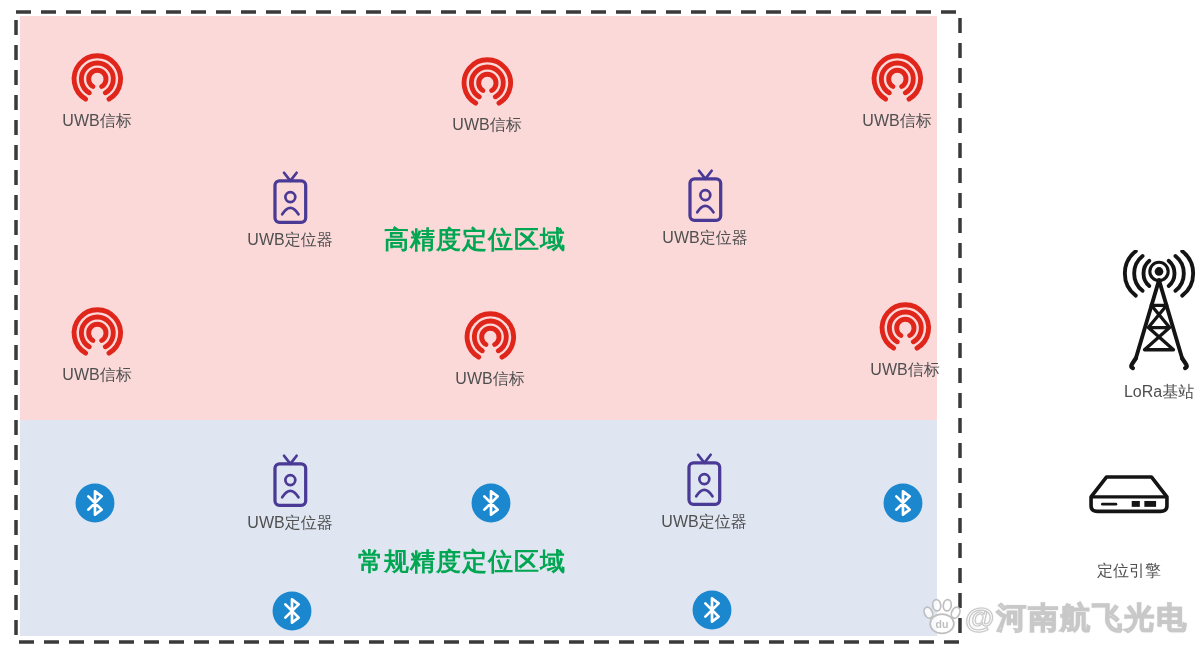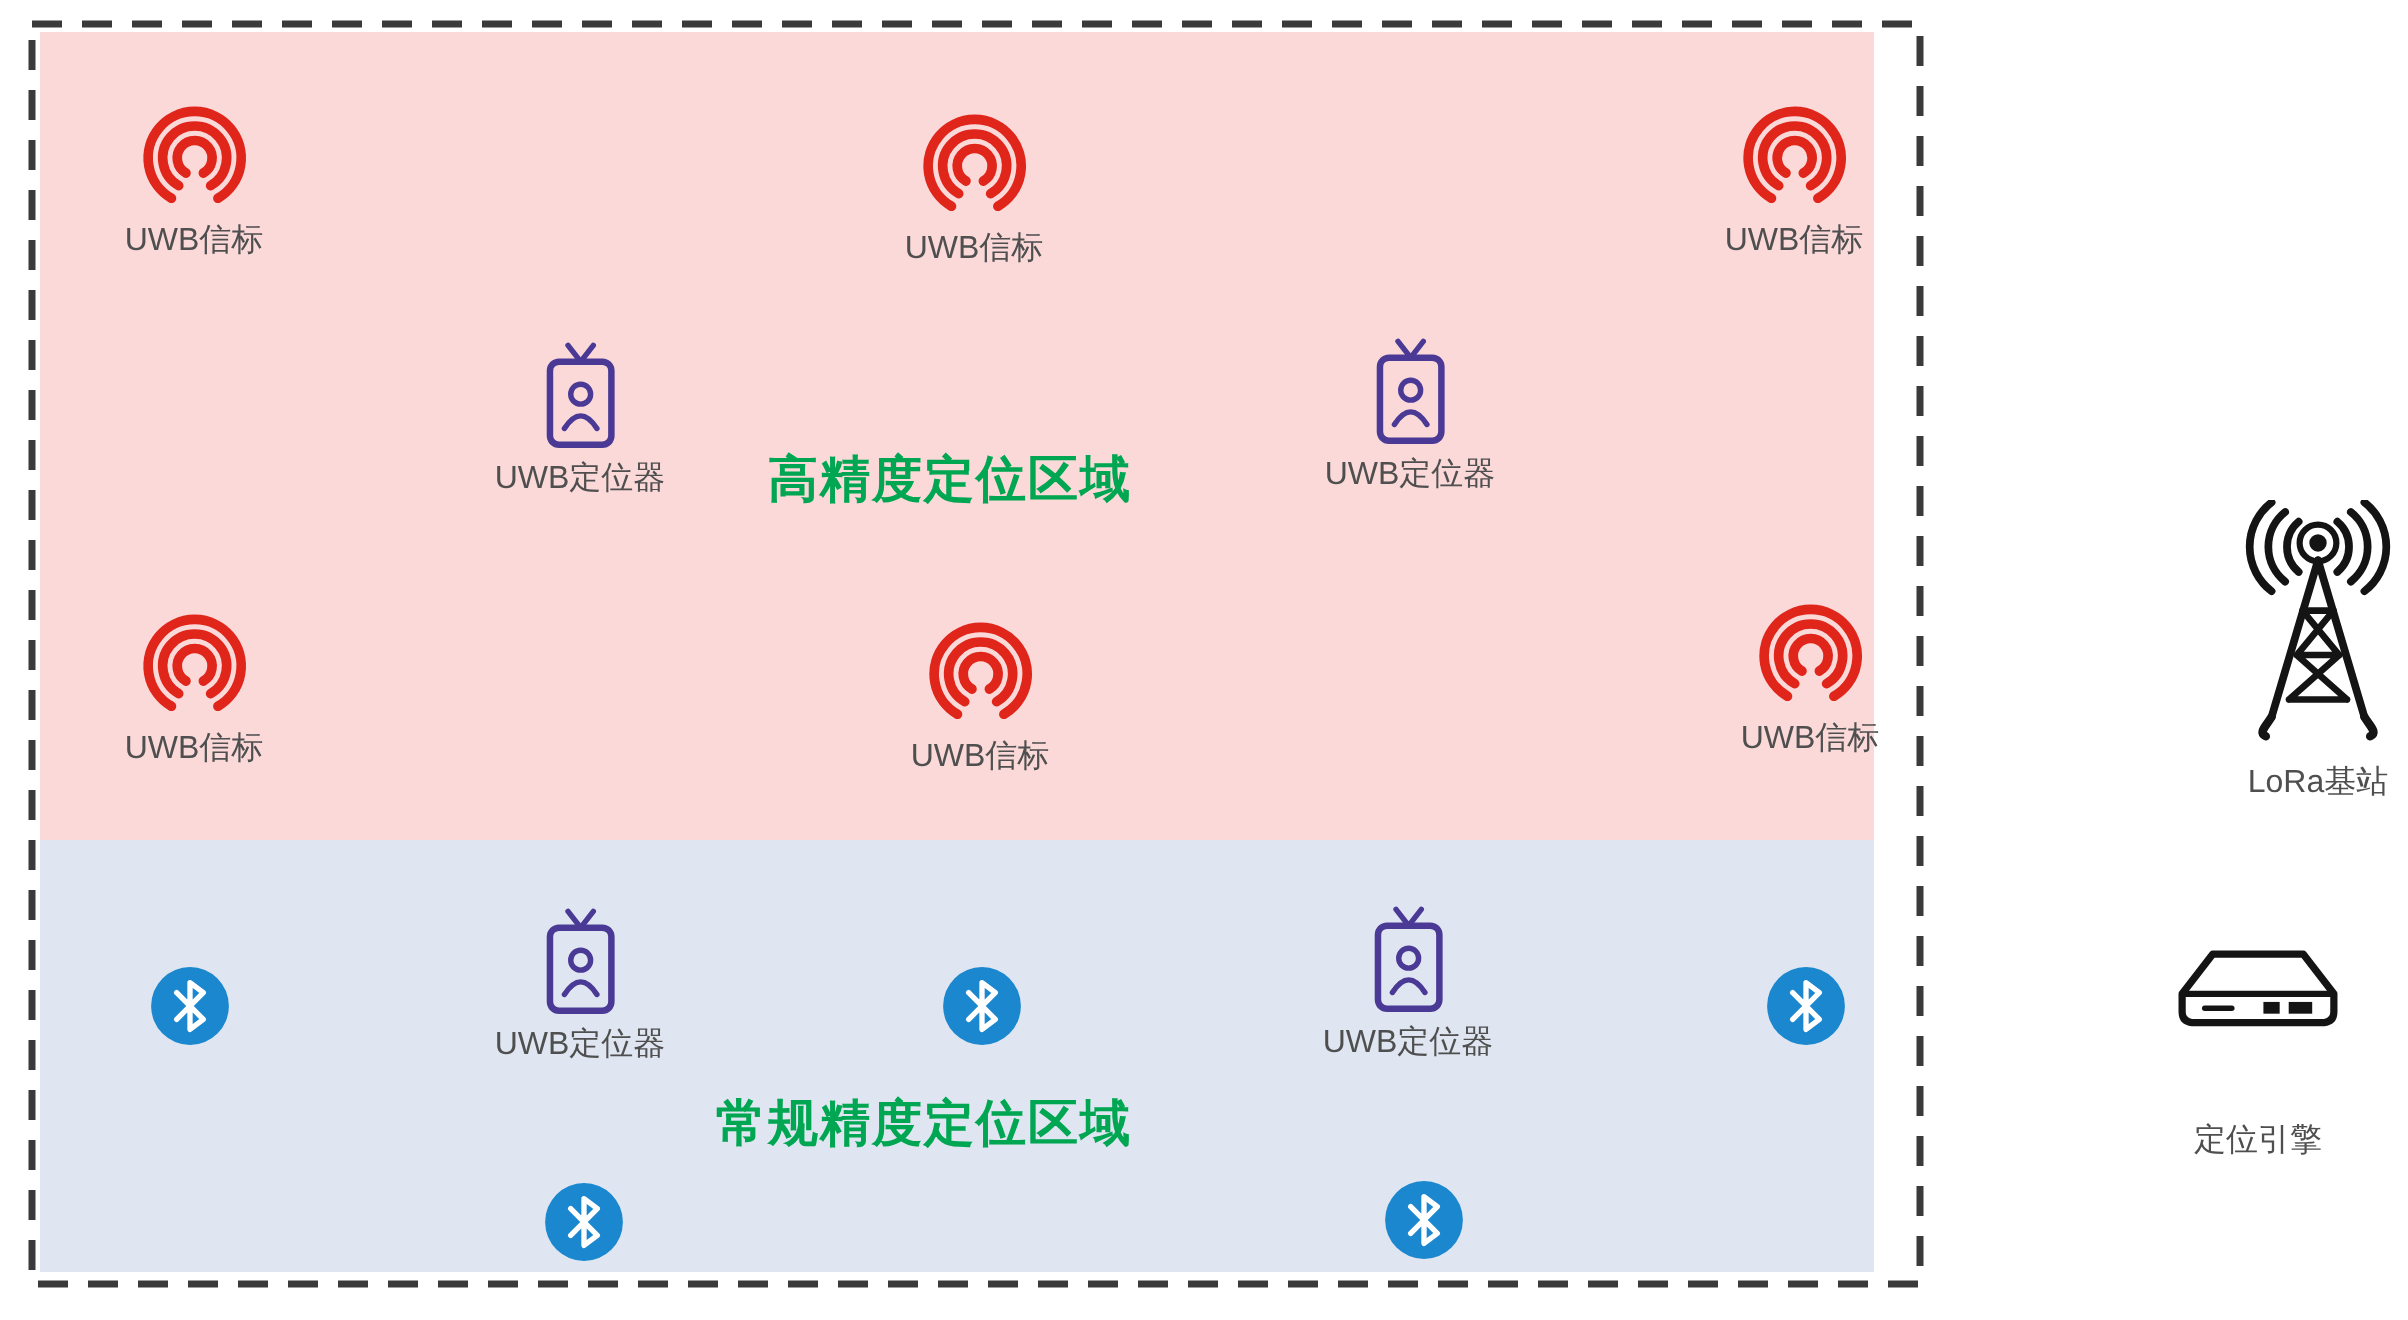--- a/index.html
+++ b/index.html
@@ -190,14 +190,21 @@
     <div class="lbl">LoRa基站</div>
   </div>
 
   <div class="unit" style="left:1129px;top:468px;gap:33px;">
     <svg width="100" height="56" viewBox="0 0 110 62">
         <use href="#sym-engine"></use>
       </svg>
     <div class="lbl">定位引擎</div>
   </div>
 
+  <div class="watermark">
+    <svg width="44" height="44" viewBox="0 0 50 50">
+      <use href="#sym-paw"></use>
+      <text x="25" y="36" text-anchor="middle" font-size="12" font-weight="bold" fill="#bfbfbf">du</text>
+    </svg>
+    <span class="wm-text">@河南航飞光电</span>
+  </div>
 
 </div>
 
 </body></html>

